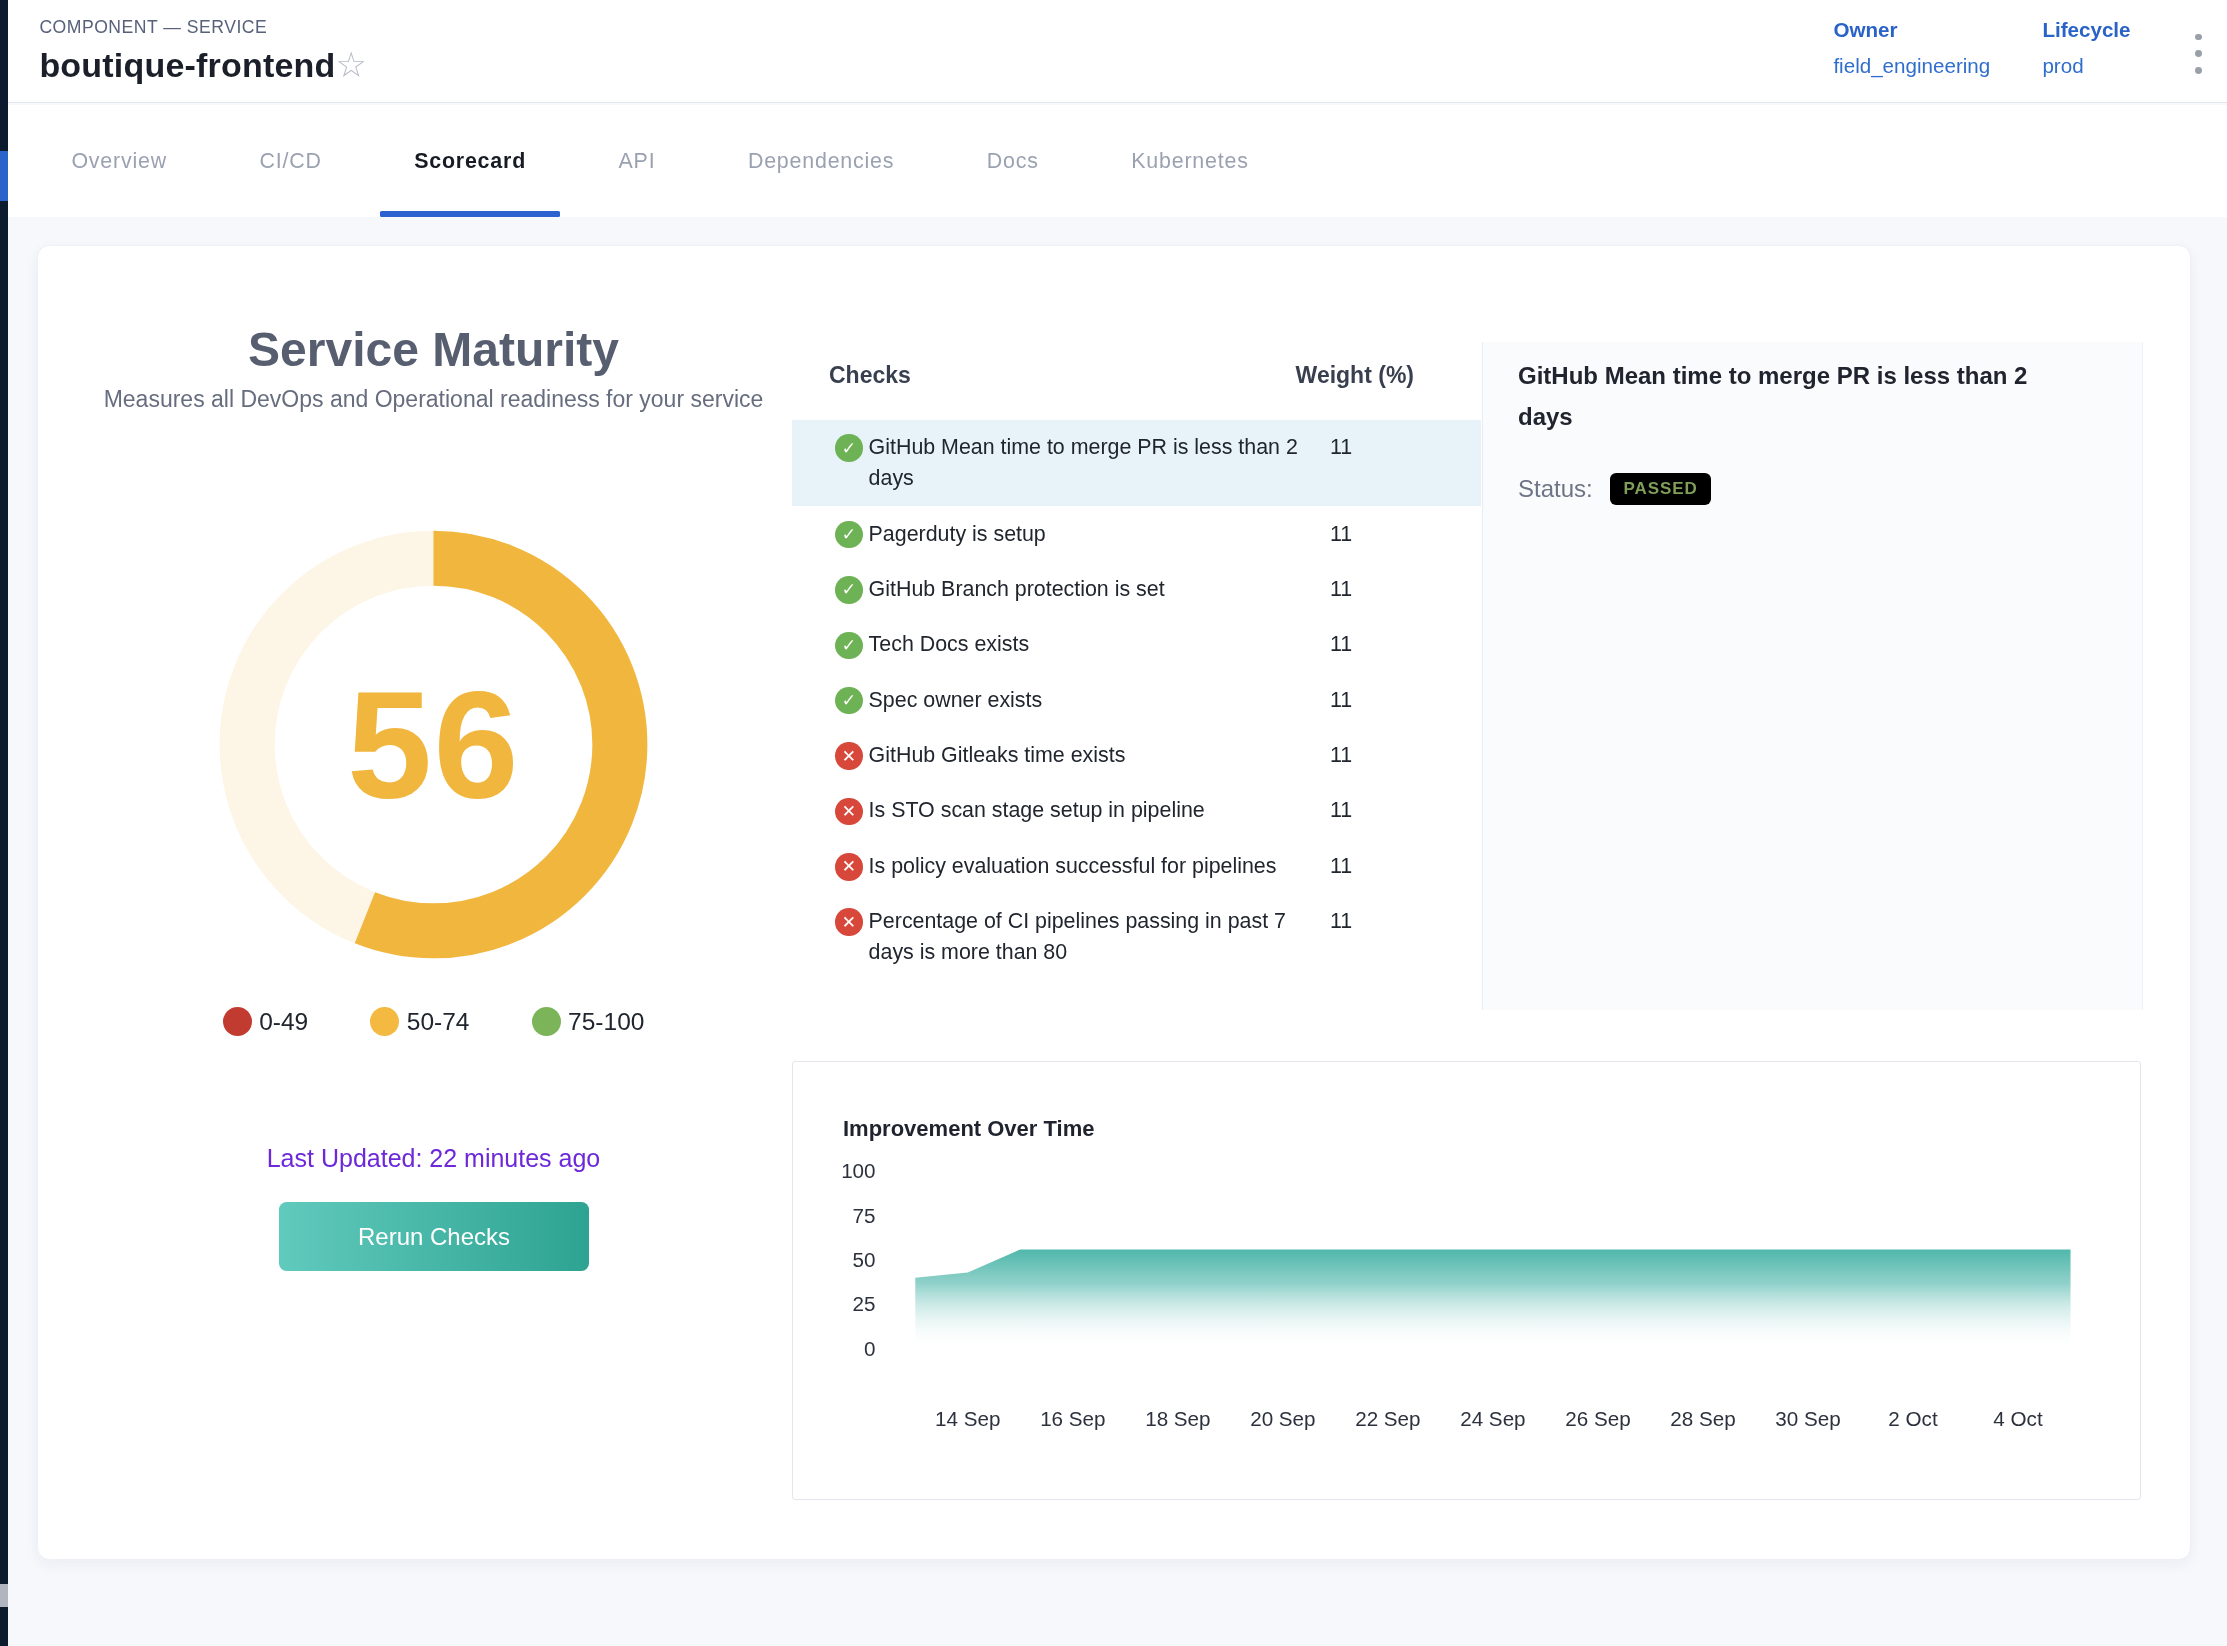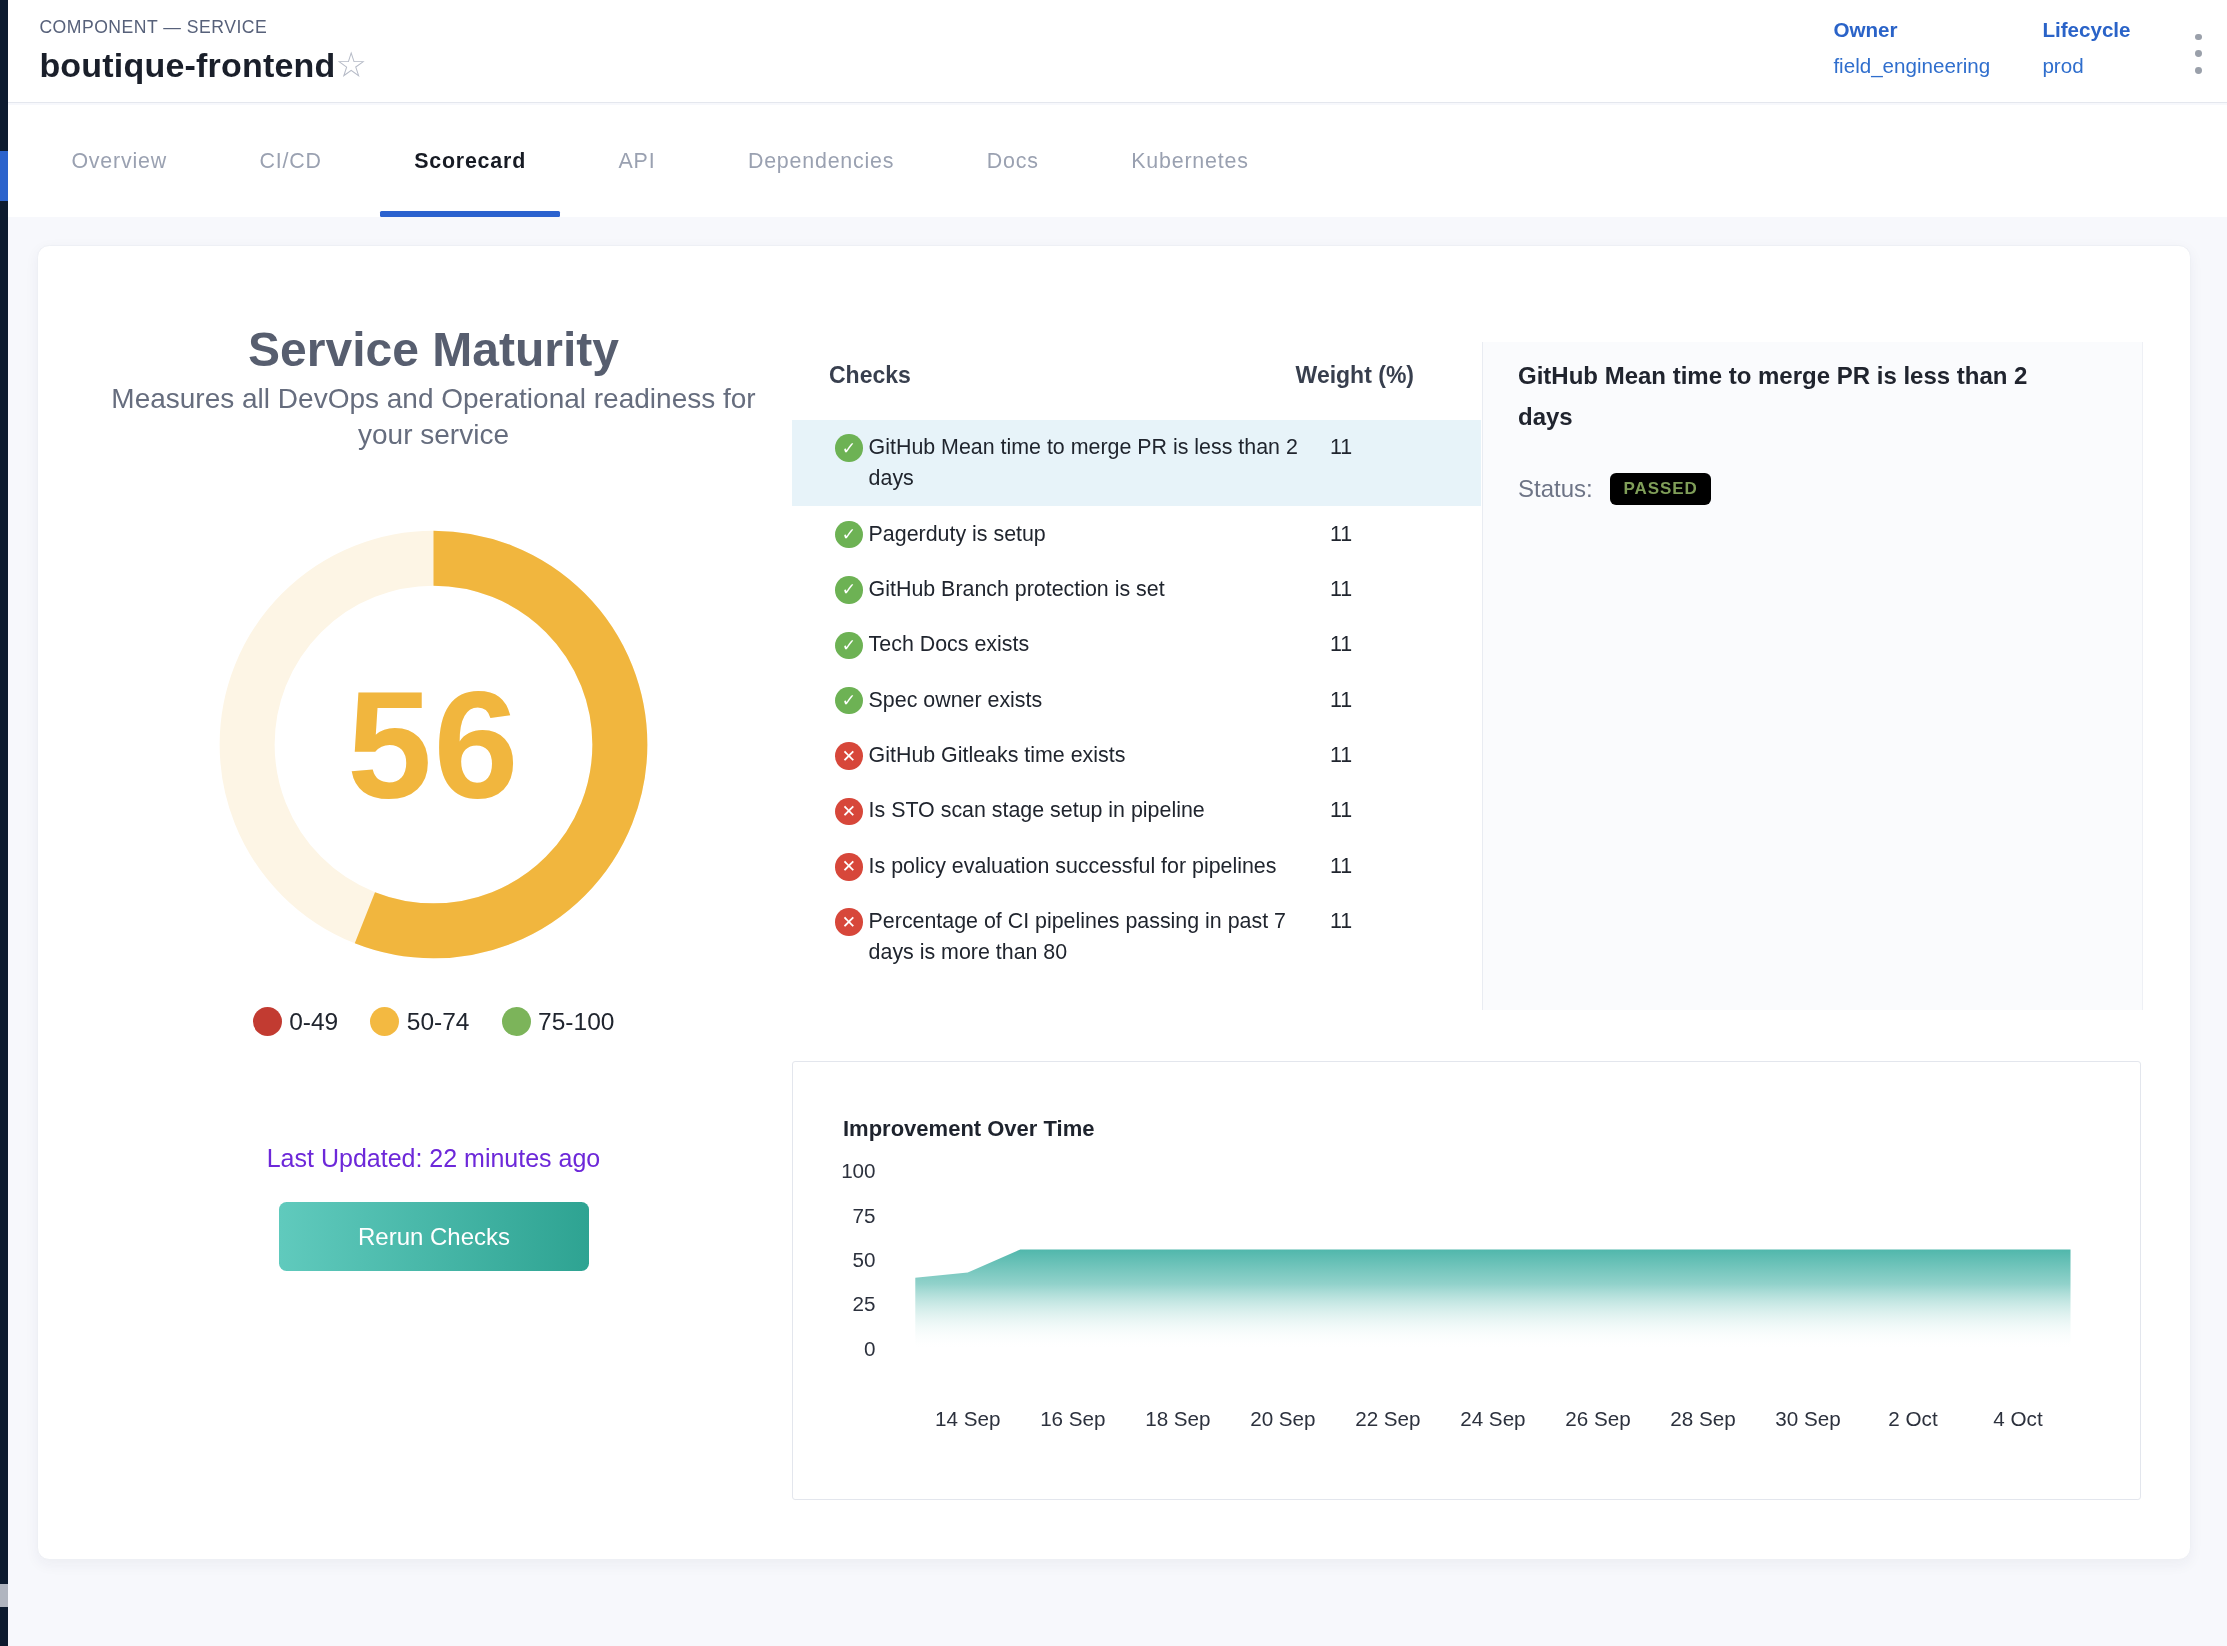--- a/index.html
+++ b/index.html
@@ -30,24 +30,24 @@
   .tabs { position:absolute; left:8.4px; top:105px; right:0; height:112px; background:#fff; display:flex; align-items:center; padding-left:29px; gap:24.5px; z-index:3; }
   .tab { position:relative; height:100%; display:flex; align-items:center; padding:0 34px; font-size:21.4px; letter-spacing:0.8px; color:#9aa1b1; font-weight:500; cursor:pointer; }
   .tab.active { color:#171b24; font-weight:700; }
   .tab.active::after { content:""; position:absolute; left:0; right:0; bottom:0; height:6.1px; background:#2b62cf; border-radius:1.5px; }
 
   
   .card { position:absolute; left:37px; top:245px; width:2154px; height:1315px; background:#fff; border:0.8px solid #eef0f5; border-radius:12.2px; box-shadow:0 4.6px 13.8px rgba(30,40,70,.05); }
 
   
   .sc-title { position:absolute; left:23px; top:76px; width:745px; text-align:center; font-size:48px; font-weight:700; color:#575e6f; }
-  .sc-sub { position:absolute; left:59px; top:135px; width:673px; text-align:center; font-size:28px; line-height:36px; color:#666d7e; }
+  .sc-sub { position:absolute; left:59px; top:135px; width:673px; text-align:center; font-size:23px; line-height:36px; color:#666d7e; }
   .donut { position:absolute; left:174px; top:277px; width:443px; height:443px; }
   .score { position:absolute; inset:0; display:flex; align-items:center; justify-content:center; font-size:153px; font-weight:700; color:#f1b63e; letter-spacing:1.5px; }
-  .legend { position:absolute; left:23px; top:761px; width:745px; display:flex; justify-content:center; align-items:center; gap:32px; }
+  .legend { position:absolute; left:23px; top:761px; width:745px; display:flex; justify-content:center; align-items:center; gap:62px; }
   .lg-item { display:flex; align-items:center; gap:7.6px; font-size:24.5px; color:#20252e; }
   .dot { width:29px; height:29px; border-radius:50%; }
   .updated { position:absolute; left:23px; top:898px; width:745px; text-align:center; font-size:25px; color:#6d28d9; }
   .rerun { position:absolute; left:241px; top:956px; width:310px; height:69px; border:none; border-radius:7.6px; background:linear-gradient(90deg,#60cabd,#2ea392); color:#fff; font-size:24px; font-family:inherit; cursor:pointer; }
 
   
   .checks { position:absolute; left:754px; top:96px; width:689px; }
   .checks-head { display:flex; justify-content:space-between; align-items:center; margin-top:10px; height:46px; padding:0 67px 0 37px; font-size:23px; font-weight:700; color:#383f4e; }
   #check-rows { margin-top:22px; }
   .crow { display:flex; align-items:flex-start; padding:12.2px 82px 12.2px 43px; cursor:pointer; }

